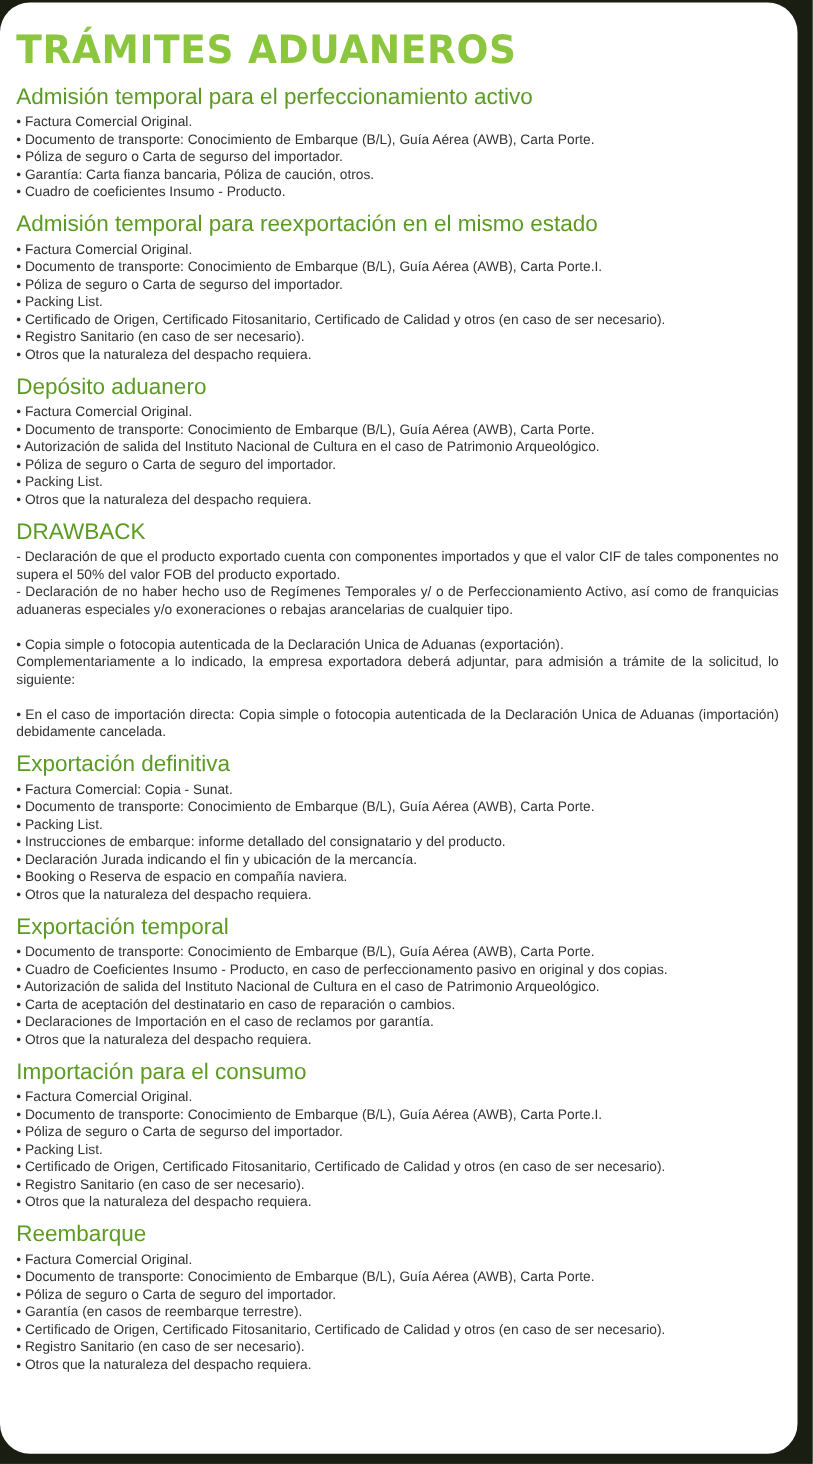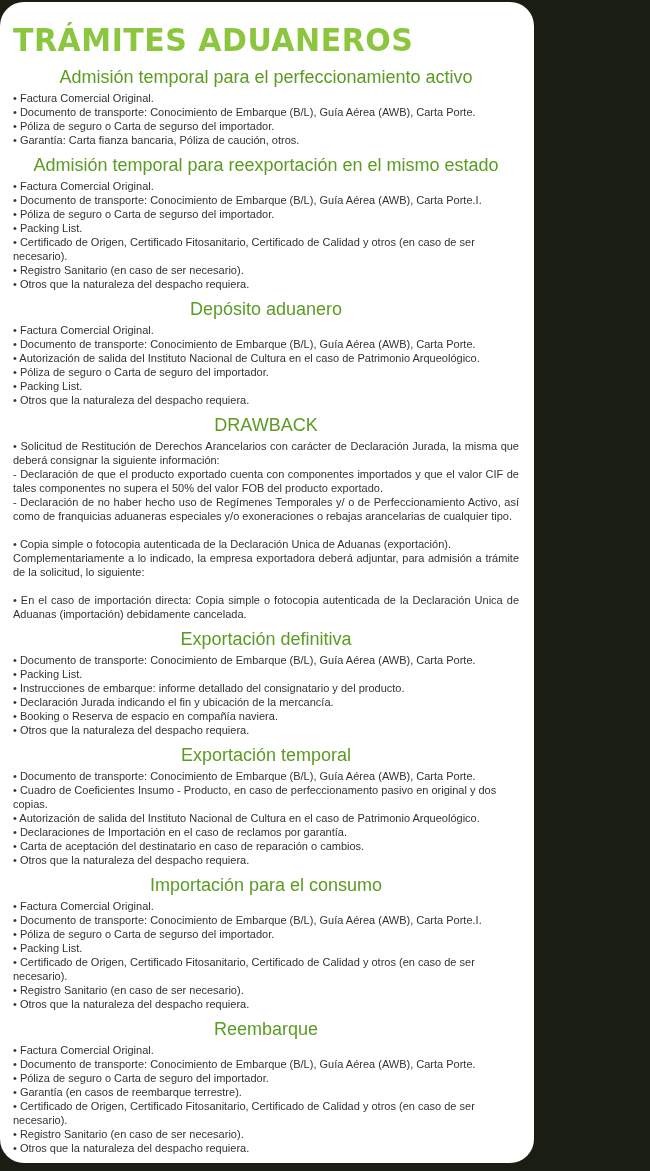--- a/index.html
+++ b/index.html
@@ -6,21 +6,21 @@
   html, body {
     margin: 0; padding: 0;
     width: 650px; height: 1171px;
     background: #1a1e12;
     overflow: hidden;
     font-family: "Liberation Sans", sans-serif;
   }
   .card {
     position: absolute;
     top: 2px; left: 0;
-    width: 534px; height: 1161px;
+    width: 638px; height: 1161px;
     background: #ffffff;
     border-radius: 24px;
     padding: 18px 15px 0 13px;
     overflow: hidden;
   }
   .page-title {
     margin: 2px 0 10px 0;
     font-family: "DejaVu Sans", sans-serif;
     font-size: 30px;
     line-height: 35px;
@@ -30,21 +30,20 @@
     transform: scaleY(1.04);
     transform-origin: left top;
   }
   section { margin: 0; }
   .section-heading {
     margin: 8px 0 4px 0;
     font-size: 18px;
     line-height: 20px;
     font-weight: 400;
     color: #5c9b23;
-    text-align: center;
   }
   .section-body p {
     margin: 0;
     font-size: 11px;
     line-height: 14px;
     min-height: 14px;
     color: #333333;
   }
   section.justify .section-body p { text-align: justify; }
 </style>
@@ -54,20 +53,21 @@
 <div class="card">
   <h1 class="page-title">TRÁMITES ADUANEROS</h1>
   <div>
       <section>
         <h2 class="section-heading">Admisión temporal para el perfeccionamiento activo</h2>
         <div class="section-body">
           <p>• Factura Comercial Original.</p>
           <p>• Documento de transporte: Conocimiento de Embarque (B/L), Guía Aérea (AWB), Carta Porte.</p>
           <p>• Póliza de seguro o Carta de segurso del importador.</p>
           <p>• Garantía: Carta fianza bancaria, Póliza de caución, otros.</p>
+          <p>• Cuadro de coeficientes Insumo - Producto.</p>
         </div>
       </section>
       <section>
         <h2 class="section-heading">Admisión temporal para reexportación en el mismo estado</h2>
         <div class="section-body">
           <p>• Factura Comercial Original.</p>
           <p>• Documento de transporte: Conocimiento de Embarque (B/L), Guía Aérea (AWB), Carta Porte.I.</p>
           <p>• Póliza de seguro o Carta de segurso del importador.</p>
           <p>• Packing List.</p>
           <p>• Certificado de Origen, Certificado Fitosanitario, Certificado de Calidad y otros (en caso de ser necesario).</p>
@@ -82,49 +82,49 @@
           <p>• Documento de transporte: Conocimiento de Embarque (B/L), Guía Aérea (AWB), Carta Porte.</p>
           <p>• Autorización de salida del Instituto Nacional de Cultura en el caso de Patrimonio Arqueológico.</p>
           <p>• Póliza de seguro o Carta de seguro del importador.</p>
           <p>• Packing List.</p>
           <p>• Otros que la naturaleza del despacho requiera.</p>
         </div>
       </section>
       <section class="justify">
         <h2 class="section-heading">DRAWBACK</h2>
         <div class="section-body">
-          <p>• Solicitud de Restitución de Derechos Arancelarios con carácter de Declaración Jurada, la misma que deberá consignar la siguiente información:</p>
           <p>- Declaración de que el producto exportado cuenta con componentes importados y que el valor CIF de tales componentes no supera el 50% del valor FOB del producto exportado.</p>
           <p>- Declaración de no haber hecho uso de Regímenes Temporales y/ o de Perfeccionamiento Activo, así como de franquicias aduaneras especiales y/o exoneraciones o rebajas arancelarias de cualquier tipo.</p>
           <p></p>
           <p>• Copia simple o fotocopia autenticada de la Declaración Unica de Aduanas (exportación).</p>
           <p>Complementariamente a lo indicado, la empresa exportadora deberá adjuntar, para admisión a trámite de la solicitud, lo siguiente:</p>
           <p></p>
           <p>• En el caso de importación directa: Copia simple o fotocopia autenticada de la Declaración Unica de Aduanas (importación) debidamente cancelada.</p>
         </div>
       </section>
       <section>
         <h2 class="section-heading">Exportación definitiva</h2>
         <div class="section-body">
+          <p>• Factura Comercial: Copia - Sunat.</p>
           <p>• Documento de transporte: Conocimiento de Embarque (B/L), Guía Aérea (AWB), Carta Porte.</p>
           <p>• Packing List.</p>
           <p>• Instrucciones de embarque: informe detallado del consignatario y del producto.</p>
           <p>• Declaración Jurada indicando el fin y ubicación de la mercancía.</p>
           <p>• Booking o Reserva de espacio en compañía naviera.</p>
           <p>• Otros que la naturaleza del despacho requiera.</p>
         </div>
       </section>
       <section>
         <h2 class="section-heading">Exportación temporal</h2>
         <div class="section-body">
           <p>• Documento de transporte: Conocimiento de Embarque (B/L), Guía Aérea (AWB), Carta Porte.</p>
           <p>• Cuadro de Coeficientes Insumo - Producto, en caso de perfeccionamento pasivo en original y dos copias.</p>
           <p>• Autorización de salida del Instituto Nacional de Cultura en el caso de Patrimonio Arqueológico.</p>
+          <p>• Carta de aceptación del destinatario en caso de reparación o cambios.</p>
           <p>• Declaraciones de Importación en el caso de reclamos por garantía.</p>
-          <p>• Carta de aceptación del destinatario en caso de reparación o cambios.</p>
           <p>• Otros que la naturaleza del despacho requiera.</p>
         </div>
       </section>
       <section>
         <h2 class="section-heading">Importación para el consumo</h2>
         <div class="section-body">
           <p>• Factura Comercial Original.</p>
           <p>• Documento de transporte: Conocimiento de Embarque (B/L), Guía Aérea (AWB), Carta Porte.I.</p>
           <p>• Póliza de seguro o Carta de segurso del importador.</p>
           <p>• Packing List.</p>

